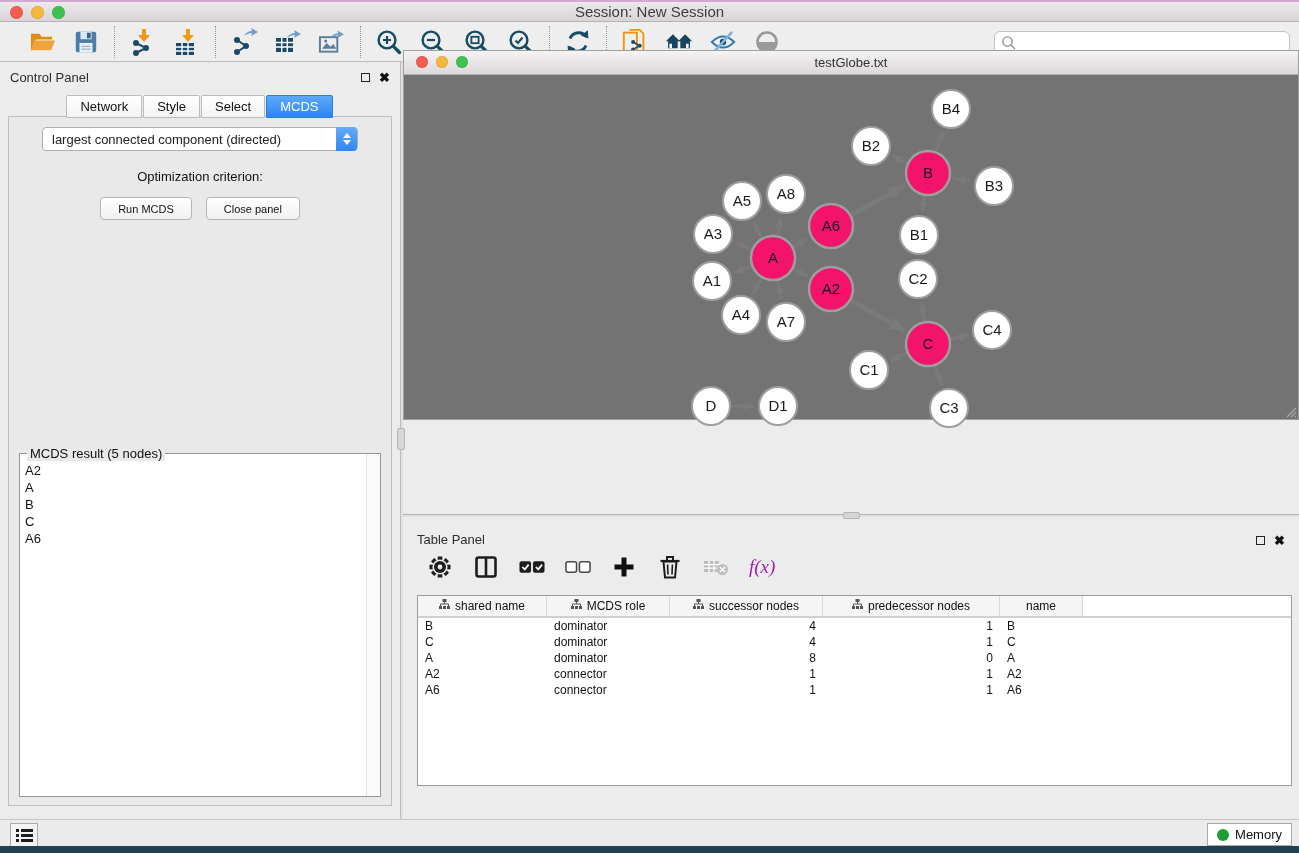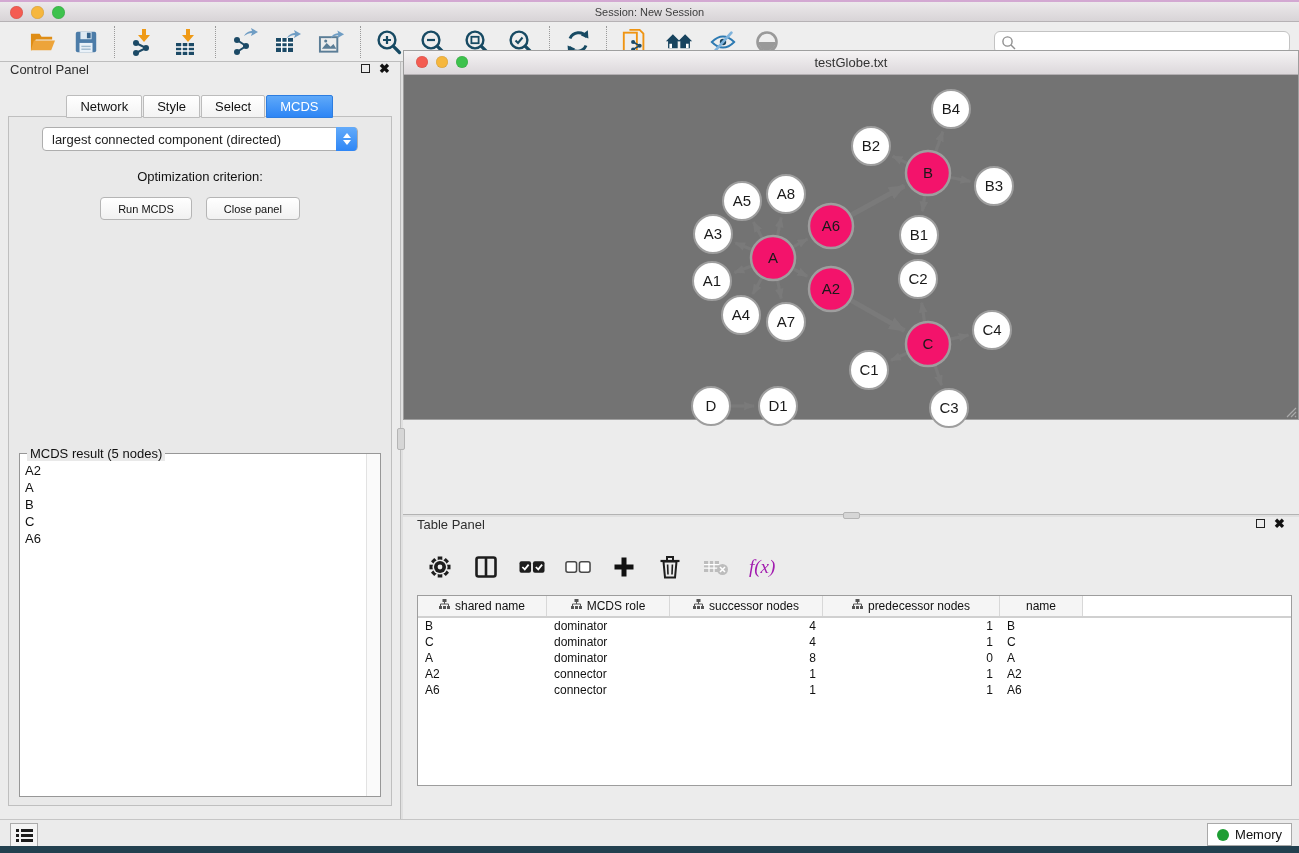--- a/index.html
+++ b/index.html
@@ -4,39 +4,39 @@
 <style>
   * { margin:0; padding:0; box-sizing:border-box; }
   html,body { width:1299px; height:853px; overflow:hidden; }
   body { font-family:"Liberation Sans", sans-serif; font-size:13px; color:#222; background:#ececec; }
   #app { position:relative; width:1299px; height:853px; background:#ececec; }
 
   
   #titlebar { position:absolute; left:0; top:0; width:1299px; height:22px;
     background:linear-gradient(#ece9eb,#d8d4d7); border-top:2px solid #d3a8d2;
     border-bottom:1px solid #b6b2b5; display:flex; align-items:center; justify-content:center; }
-  #titlebar .title { font-size:11px; color:#3d3d3d; }
+  #titlebar .title { font-size:15px; color:#3d3d3d; }
   .lights { position:absolute; left:10px; top:4px; display:flex; gap:8px; }
   .light { width:13px; height:13px; border-radius:50%; box-shadow:inset 0 0 1px rgba(0,0,0,.35); }
   .light.red { background:#f45c52; } .light.yellow { background:#f6b73e; } .light.green { background:#3ec24d; }
 
   
   #toolbar { position:absolute; left:0; top:22px; width:1299px; height:40px; background:#eeeeee;
     border-bottom:1px solid #bdbdbd; display:flex; align-items:center; padding-left:14px; }
   .tgroup { display:flex; align-items:center; gap:16px; padding:0 14px; height:34px; }
   .tsep { width:0; height:32px; border-left:1px dotted #9a9a9a; }
   .ticon { width:28px; height:28px; display:flex; align-items:center; justify-content:center; cursor:default; }
   #search-wrap { position:absolute; right:9px; top:9px; }
   #search-input { width:296px; height:23px; border:1px solid #c3c3c3; border-radius:6px; background:#fff;
     padding-left:26px; font-size:13px; outline:none; }
   #search-glyph { position:absolute; left:7px; top:4px; }
 
   
   #control-panel { position:absolute; left:0; top:62px; width:400px; height:757px; background:#ececec; }
-  .panel-head { display:flex; align-items:flex-start; height:30px; padding:0 10px; }
+  .panel-head { display:flex; align-items:center; height:30px; padding:0 10px; }
   .panel-title { font-size:13px; color:#2e2e2e; }
   .panel-btns { margin-left:auto; display:flex; gap:9px; align-items:center; }
   .float-box { width:9px; height:9px; border:1.5px solid #222; }
   .close-x { font-size:13px; font-weight:bold; color:#111; line-height:1; }
   #control-tabs { position:absolute; left:0; top:33px; width:400px; display:flex; justify-content:center; z-index:2; }
   .ctab { border:1px solid #bcbcbc; background:linear-gradient(#ffffff,#f3f3f3); padding:3px 13px;
     font-size:13px; color:#111; margin-right:1px; border-radius:2px 2px 0 0; }
   .ctab.active { background:linear-gradient(#5fa9f9,#2d85f5); color:#fff; border-color:#2d7de0; }
   #cp-content { position:absolute; left:8px; right:8px; top:54px; bottom:13px; border:1px solid #bfbfbf; background:#e9e9e9; }
   #opt-label { text-align:center; margin-top:18px; font-size:13px; color:#111; }
@@ -66,21 +66,21 @@
   #net-titlebar { position:relative; height:24px; background:linear-gradient(#f5f3f4,#dcd8db); border-bottom:1px solid #b3afb2;
     display:flex; align-items:center; justify-content:center; }
   #net-titlebar .lights { top:5px; left:12px; }
   #net-titlebar .light { width:12px; height:12px; }
   #net-title { font-size:13px; color:#333; }
   #graph-svg { position:absolute; left:0; top:25px; }
   #net-resize { position:absolute; right:1px; bottom:1px; }
 
   
   #table-panel { position:absolute; left:403px; top:517px; width:896px; height:302px; background:#ececec; }
-  #tp-head { display:flex; align-items:flex-start; height:30px; padding:0 14px;gap:16px; }
+  #tp-head { display:flex; align-items:flex-end; height:30px; padding:0 14px;gap:16px; }
   #tp-toolbar { display:flex; align-items:center; gap:20px; padding:4px 0 6px 24px; height:42px; }
   #tp-toolbar .ticon { width:26px; height:26px; }
   #fx-label { font-family:"Liberation Serif", serif; font-style:italic; font-size:19px; color:#a21caf; }
   #table-box { position:absolute; left:14px; right:7px; top:78px; height:191px; background:#fff; border:1px solid #9d9d9d; overflow:hidden; }
   #table-header { display:flex; height:22px; border-bottom:2px solid #d0d0d0; background:#f5f5f5; }
   .hcell { display:flex; align-items:center; justify-content:center; gap:5px; border-right:1px solid #d8d8d8;
     font-size:12px; color:#111; height:100%; }
   .hcell.filler { background:#fff; border-right:none; flex:1; }
   .trow { display:flex; height:16px; align-items:center; }
   .tcell { font-size:12px; color:#111; padding:0 7px; overflow:hidden; white-space:nowrap; }

